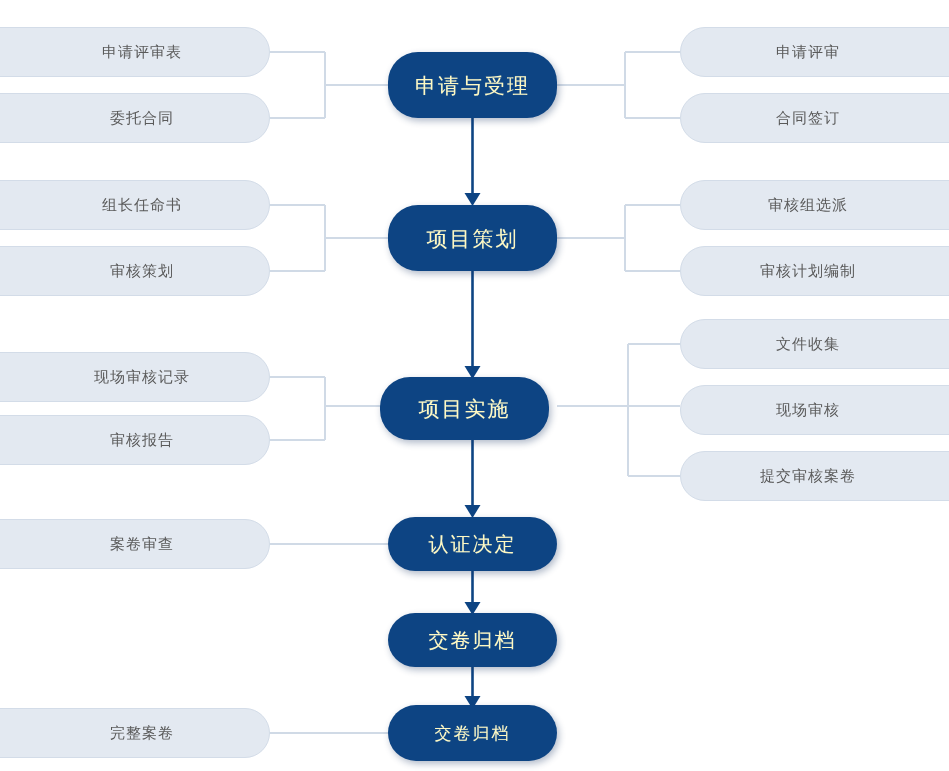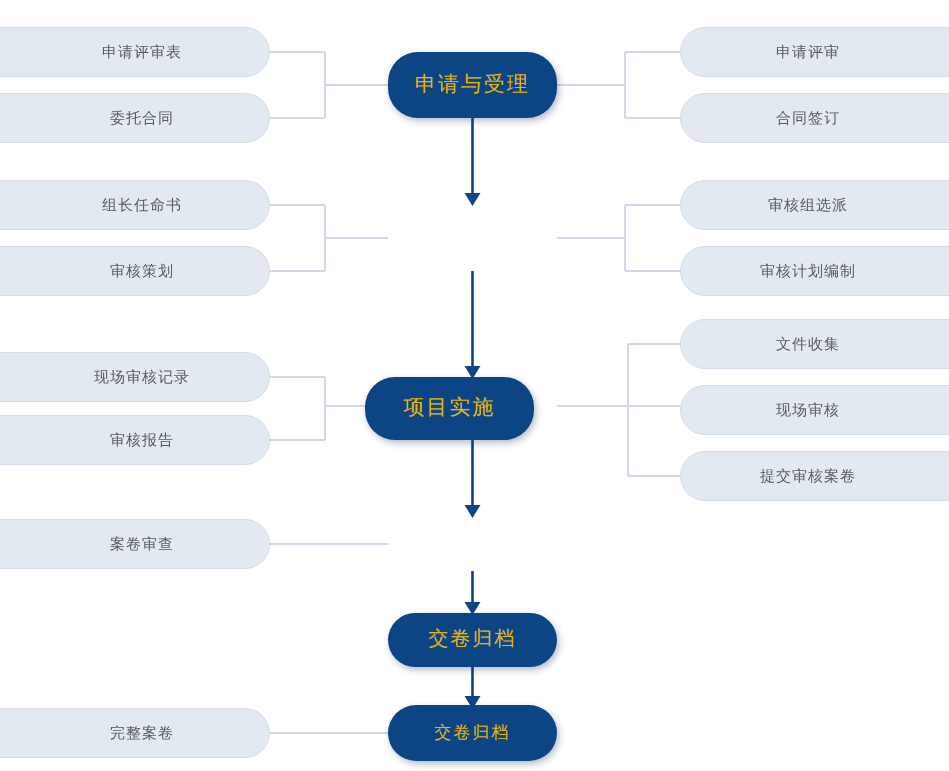--- a/index.html
+++ b/index.html
@@ -22,26 +22,26 @@
     pointer-events:none;
   }
   
   .node{
     position:absolute;
     display:flex;
     align-items:center;
     justify-content:center;
     box-sizing:border-box;
     background:#0d4483;
-    color:#eab308;
+    color:#fef9c3;
     border-radius:30px;
     letter-spacing:2px;
     text-align:left;
     box-shadow:2px 3px 7px rgba(20,50,95,0.33);
-    font-family:Liberation Mono, monospace;
+    font-family:Liberation Sans, sans-serif;
     white-space:nowrap;
   }
   .node-label{
     display:block;
     line-height:1;
     text-shadow:0 0 1px rgba(255,255,255,0.25);
   }
   
   .pill{
     position:absolute;
@@ -105,25 +105,31 @@
       <line x1="472.5" y1="440" x2="472.5" y2="508"></line>
       <line x1="472.5" y1="571" x2="472.5" y2="605"></line>
       <line x1="472.5" y1="667" x2="472.5" y2="699"></line>
     </g>
   </svg>
 
   <div class="node" style="left:388px; top:52px; width:169px; height:66px; font-size:21px;">
     <span class="node-label">申请与受理</span>
   </div>
 
-
-  <div class="node" style="left:365px; top:377px; width:169px; height:63px; font-size:21px;">
+  <div class="node" style="left:388px; top:205px; width:169px; height:66px; font-size:21px;">
+    <span class="node-label">项目策划</span>
+  </div>
+
+  <div class="node" style="left:380px; top:377px; width:169px; height:63px; font-size:21px;">
     <span class="node-label">项目实施</span>
   </div>
 
+  <div class="node" style="left:388px; top:517px; width:169px; height:54px; font-size:20px;">
+    <span class="node-label">认证决定</span>
+  </div>
 
   <div class="node" style="left:388px; top:613px; width:169px; height:54px; font-size:20px;">
     <span class="node-label">交卷归档</span>
   </div>
 
   <div class="node" style="left:388px; top:705px; width:169px; height:56px; font-size:17px;">
     <span class="node-label">交卷归档</span>
   </div>
 
   <div class="pill pill-left" style="left:-42px; top:27px; width:312px; height:50px;">

